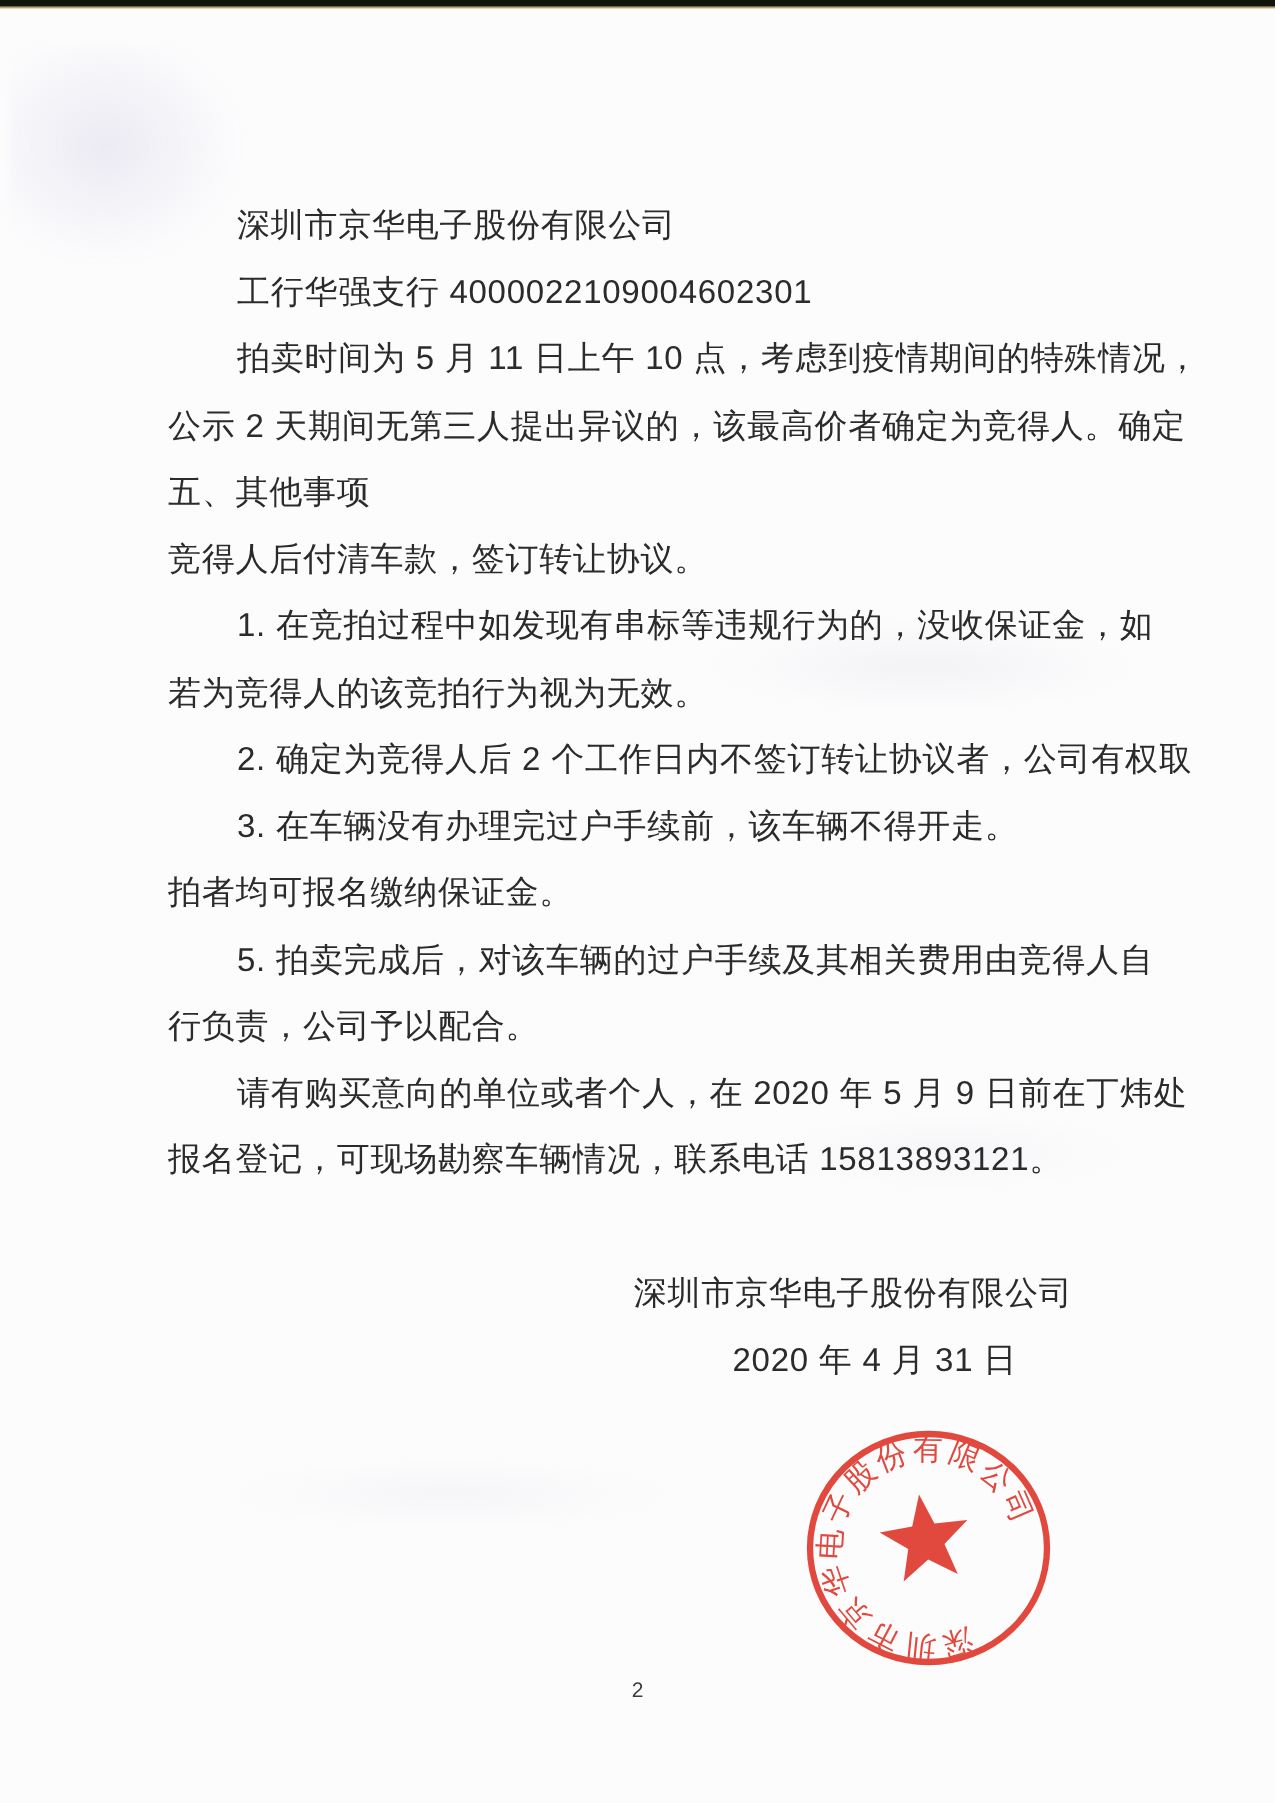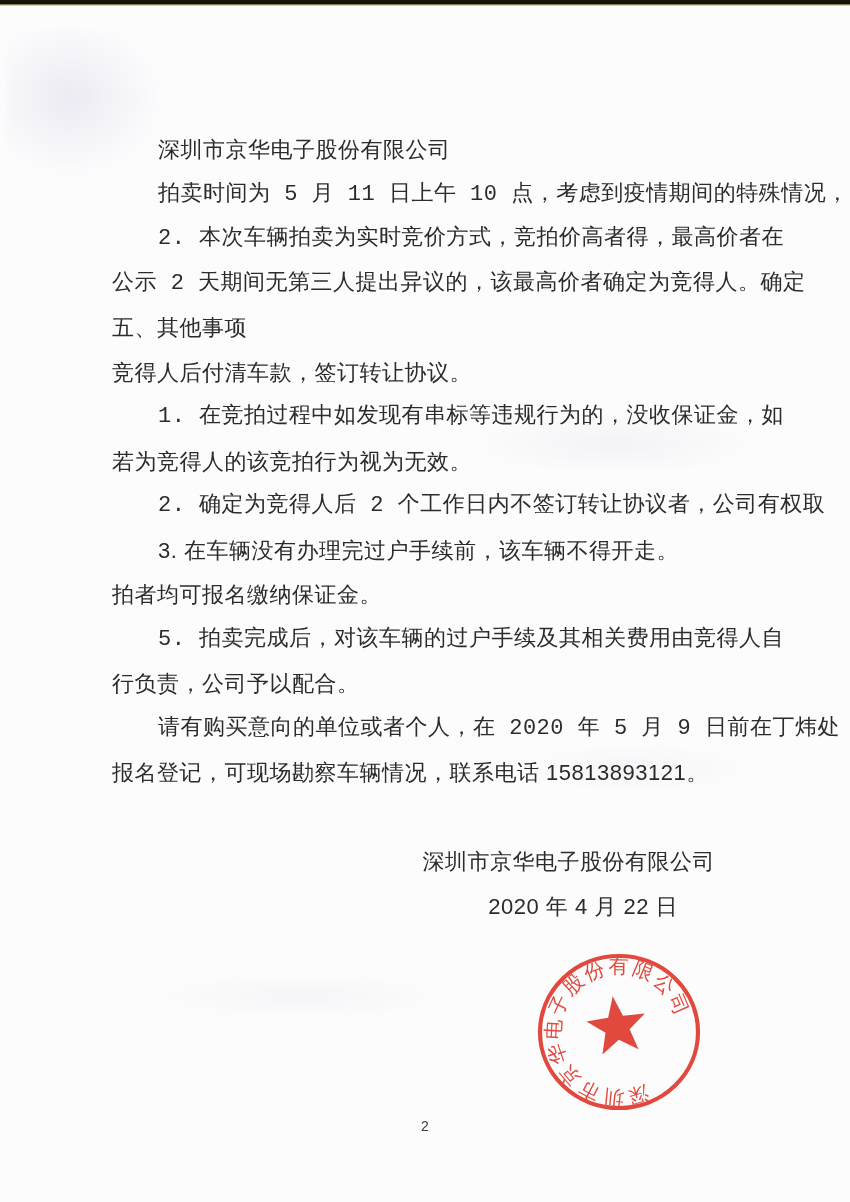--- a/index.html
+++ b/index.html
@@ -15,21 +15,21 @@
   }
   
   .doc-body{
     position:absolute;left:0;top:128px;width:850px;box-sizing:border-box;
     padding:0 94px 0 112px;
     font-size:22px;line-height:44.5px;color:#2b2b2b;
     letter-spacing:.5px;
   }
   .line{white-space:nowrap;overflow:visible;}
   .ind{text-indent:46px;}
-  .j{text-align:justify;text-align-last:justify;font-family:Liberation Mono, monospace;}
+  .j{text-align:justify;text-align-last:justify;}
   .spacer{height:44.5px;}
   .sig-company{text-align:right;padding-right:41px;white-space:nowrap;}
   .sig-date{text-align:right;padding-right:78px;white-space:nowrap;}
   .page-number{
     position:absolute;left:0;top:1116px;width:850px;text-align:center;
     font-size:14px;color:#3c3c3c;line-height:20px;
   }
   
   .stamp{
     position:absolute;left:534px;top:950px;width:170px;height:166px;
@@ -56,37 +56,37 @@
 
 <div class="scan-edge"></div>
 
 <div class="smudge sm1"></div>
 <div class="smudge sm2"></div>
 <div class="smudge sm3"></div>
 <div class="smudge sm4"></div>
 
 <div class="doc-body">
   <div class="line ind">深圳市京华电子股份有限公司</div>
+  <div class="line ind">工行华强支行 4000022109004602301</div>
   <div class="line ind j">拍卖时间为 5 月 11 日上午 10 点，考虑到疫情期间的特殊情况，</div>
-  <div class="line ind j">2. 本次车辆拍卖为实时竞价方式，竞拍价高者得，最高价者在</div>
   <div class="line j">公示 2 天期间无第三人提出异议的，该最高价者确定为竞得人。确定</div>
   <div class="line">五、其他事项</div>
   <div class="line">竞得人后付清车款，签订转让协议。</div>
   <div class="line ind j">1. 在竞拍过程中如发现有串标等违规行为的，没收保证金，如</div>
   <div class="line">若为竞得人的该竞拍行为视为无效。</div>
   <div class="line ind j">2. 确定为竞得人后 2 个工作日内不签订转让协议者，公司有权取</div>
   <div class="line ind">3. 在车辆没有办理完过户手续前，该车辆不得开走。</div>
   <div class="line">拍者均可报名缴纳保证金。</div>
   <div class="line ind j">5. 拍卖完成后，对该车辆的过户手续及其相关费用由竞得人自</div>
   <div class="line">行负责，公司予以配合。</div>
   <div class="line ind j">请有购买意向的单位或者个人，在 2020 年 5 月 9 日前在丁炜处</div>
   <div class="line">报名登记，可现场勘察车辆情况，联系电话 15813893121。</div>
   <div class="spacer"></div>
   <div class="line sig-company">深圳市京华电子股份有限公司</div>
-  <div class="line sig-date">2020 年 4 月 22 日</div>
+  <div class="line sig-date">2020 年 4 月 31 日</div>
 </div>
 
 <div class="page-number">2</div>
 
 <svg class="stamp" viewBox="0 0 170 166" xmlns="http://www.w3.org/2000/svg">
   <ellipse cx="85" cy="82" rx="79" ry="76" fill="none" stroke="#e23a2e" stroke-width="4.2"></ellipse>
   <polygon fill="#e23a2e" transform="rotate(-8 83 77)" points="83,46 90.5,66.6 112.5,67.4 95.2,81 101.2,102.1 83,89.8 64.8,102.1 70.8,81 53.5,67.4 75.5,66.6"></polygon>
   <defs>
     <path id="ringPath" d="M 111.8 134.6 A 59 59 0 0 1 58.2 29.4 A 59 59 0 0 1 111.8 134.6"></path>
   </defs>

